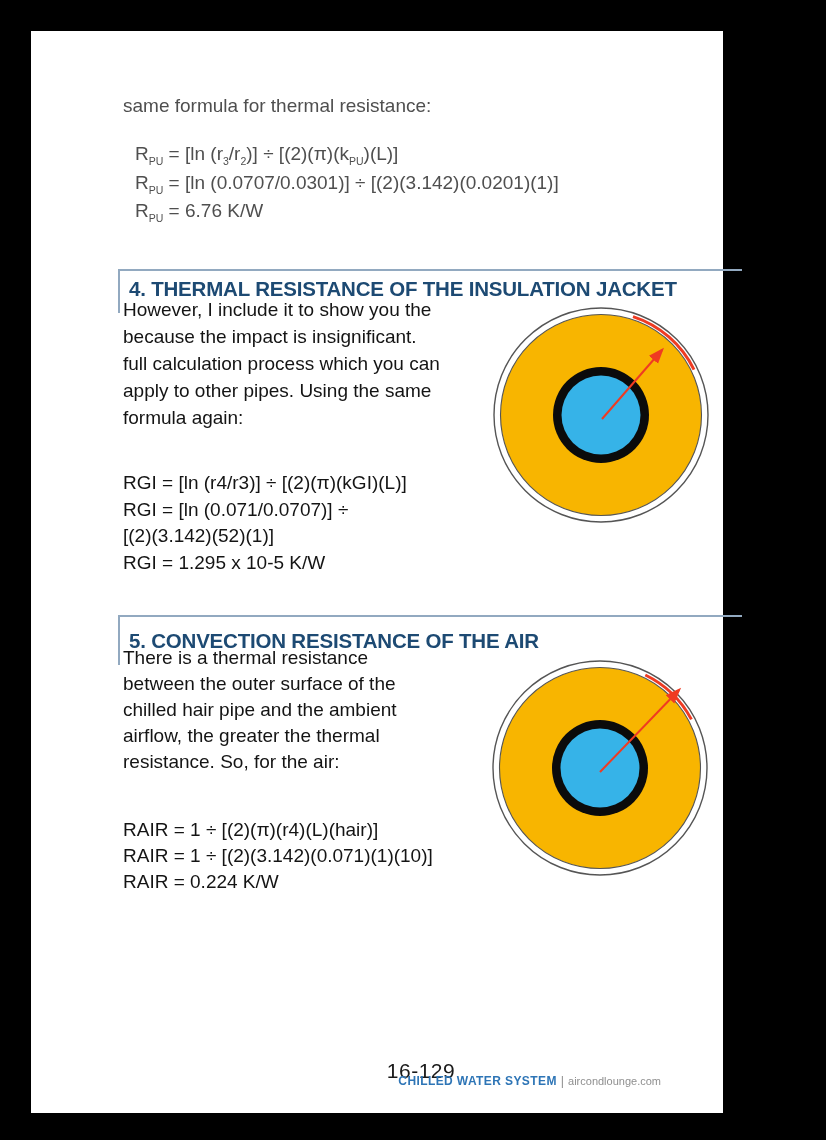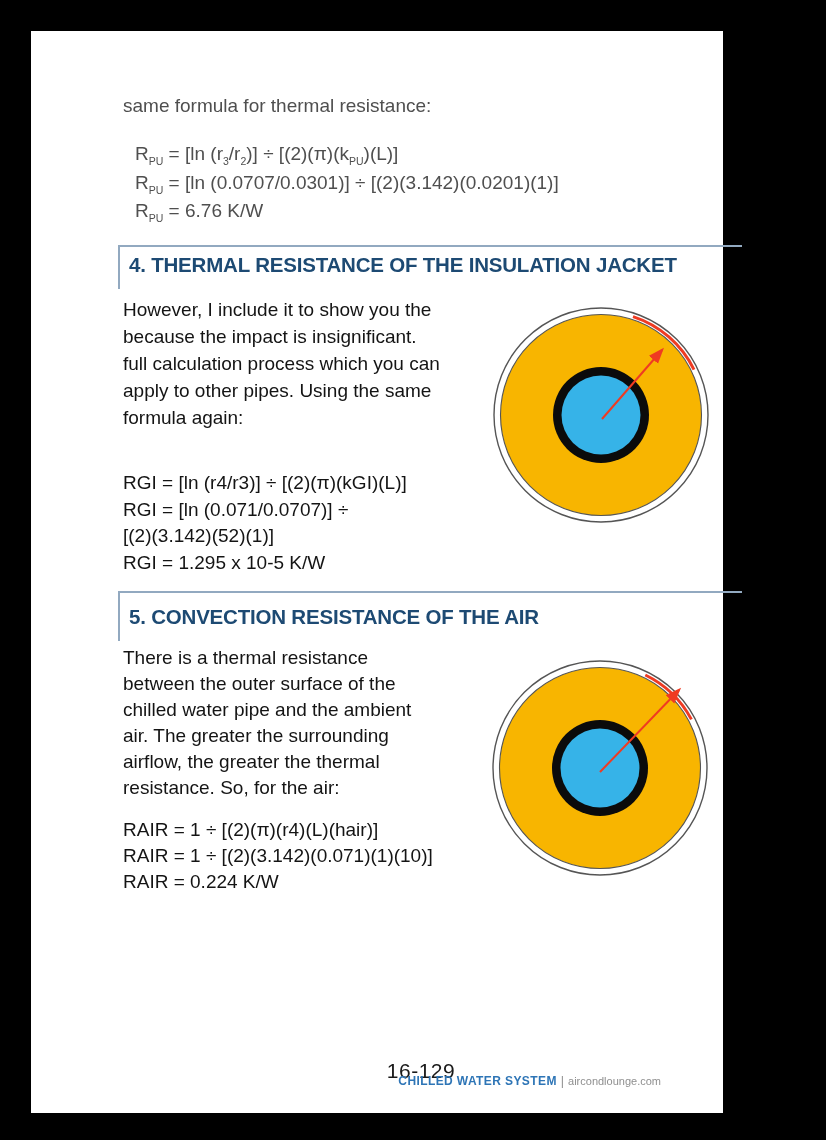--- a/index.html
+++ b/index.html
@@ -29,20 +29,21 @@
   #intro-formula sub { font-size: 10.5px; }
 
   .section-heading {
     border-top: 2px solid var(--rule);
     border-left: 2px solid var(--rule);
     color: var(--heading);
     font-weight: bold; font-size: 20.5px;
     letter-spacing: -0.2px;
     padding: 6px 0 12px 9px;
     white-space: nowrap;
+    margin-top: 24px;
   }
   #heading4 { left: 87px; top: 214px; width: 613px; }
   #heading5 { left: 87px; top: 560px; width: 613px; padding-top: 12px; }
 
   .para { font-size: 19px; color: var(--body-text); }
   .para .line, .formula-block .line { white-space: nowrap; }
   #para4 { left: 92px; top: 265px; } #para4 .line { line-height: 27px; }
   #para5 { left: 92px; top: 614px; } #para5 .line { line-height: 26px; }
 
   #rgi  { left: 92px; top: 439px; color: var(--body-text); }
@@ -115,22 +116,21 @@
     <circle class="water" cx="0" cy="0" r="39.5"></circle>
     <path class="hl-arc" d="M 32 -98.4 A 103.5 103.5 0 0 1 93 -45.3"></path>
     <line class="radius-arrow" x1="1" y1="4" x2="61" y2="-65" marker-end="url(#arrhead)"></line>
   </svg>
 
   <div class="abs section-heading" id="heading5">5. CONVECTION RESISTANCE OF THE AIR</div>
 
   <div class="abs para" id="para5">
       <div class="line">There is a thermal resistance</div>
       <div class="line">between the outer surface of the</div>
-      <div class="line">chilled water pipe and the ambient</div>
-      <div class="line">air. The greater the surrounding</div>
+      <div class="line">chilled hair pipe and the ambient</div>
       <div class="line">airflow, the greater the thermal</div>
       <div class="line">resistance. So, for the air:</div>
     </div>
 
   <div class="abs formula-block" id="rair">
       <div class="line">RAIR = 1 ÷ [(2)(π)(r4)(L)(hair)]</div>
       <div class="line">RAIR = 1 ÷ [(2)(3.142)(0.071)(1)(10)]</div>
       <div class="line">RAIR = 0.224 K/W</div>
     </div>
 

